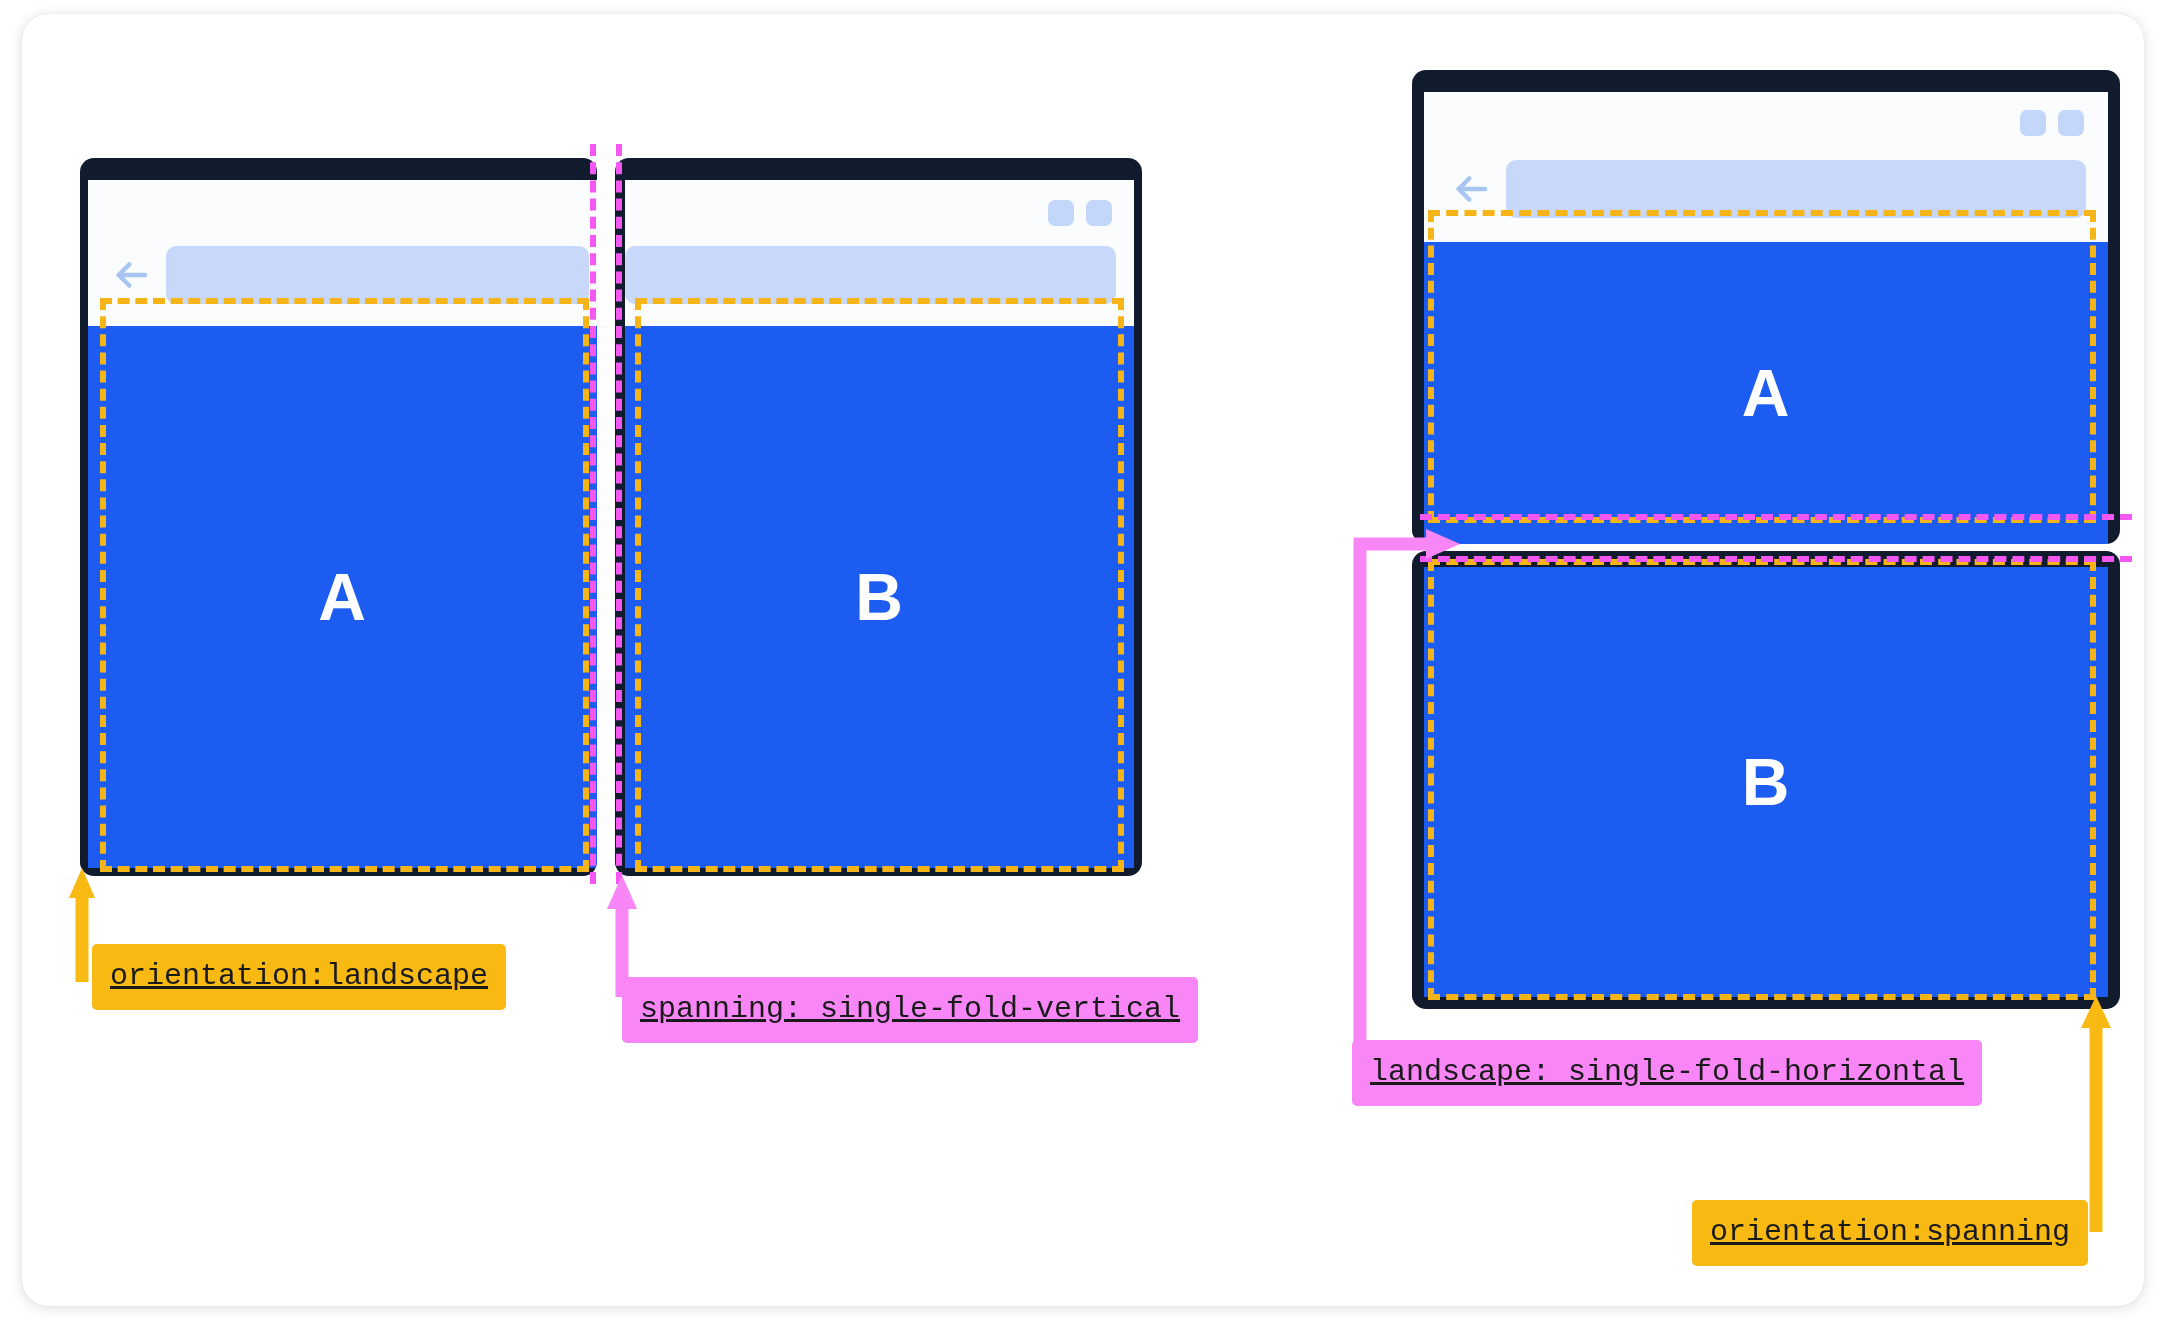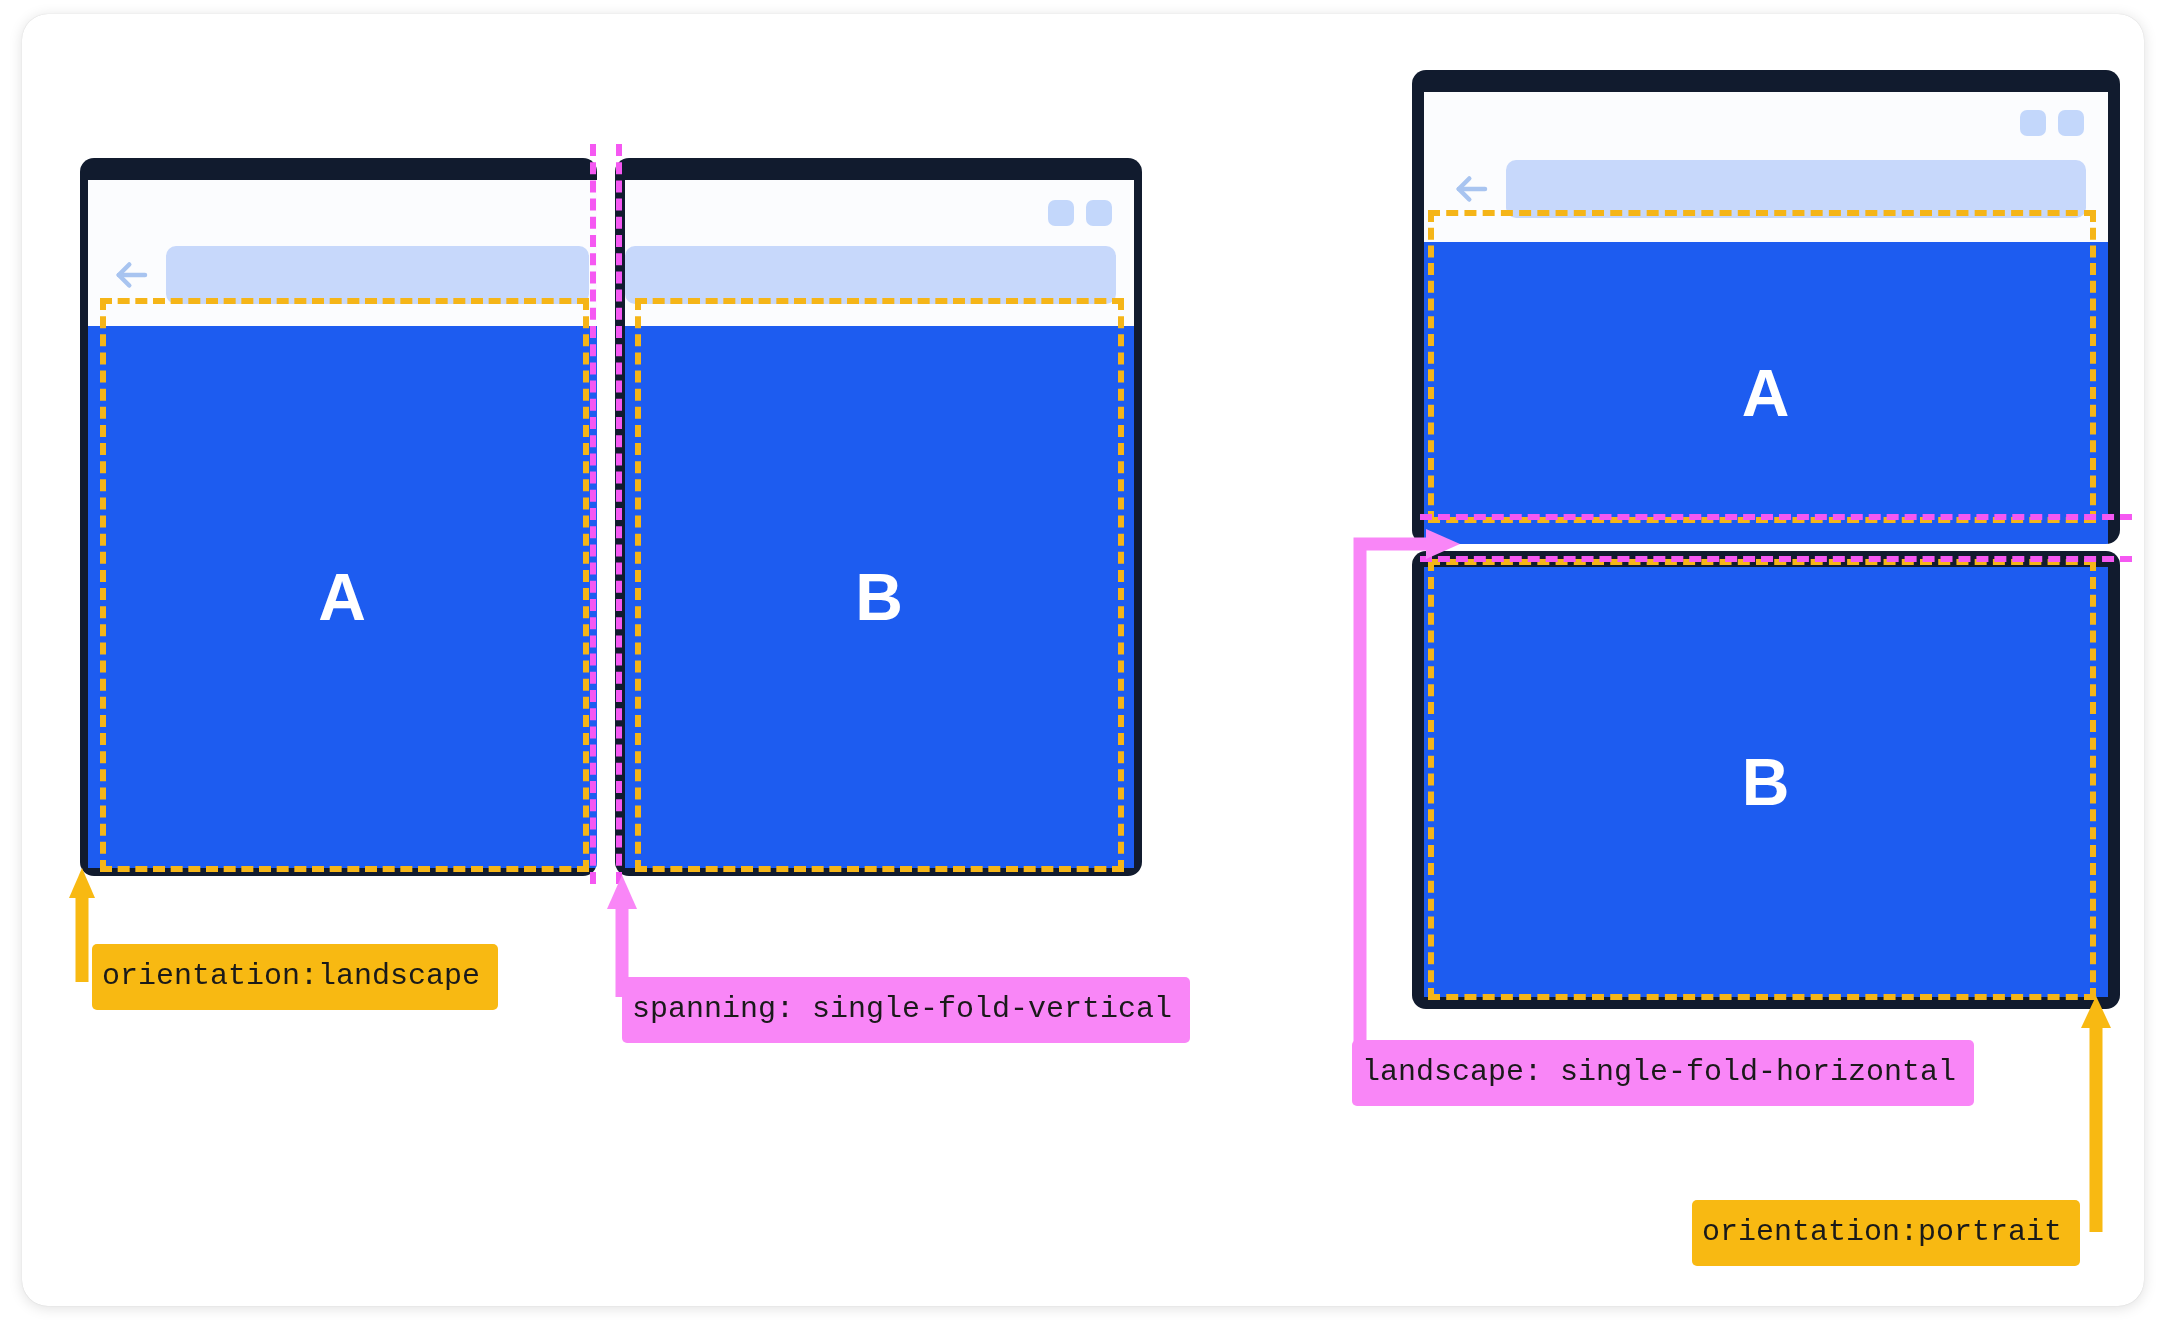--- a/index.html
+++ b/index.html
@@ -95,23 +95,24 @@
     pointer-events: none;
   }
 
   
   .tag {
     position: absolute;
     font-family: "Liberation Mono", "DejaVu Sans Mono", monospace;
     font-size: 30px;
     line-height: 1;
     color: #1a1a1a;
-    padding: 17px 18px 19px 10px;
+    padding: 17px 18px 19px 18px;
     border-radius: 5px;
     white-space: nowrap;
+    text-decoration: underline;
   }
   .tag-amber { background: #f8b912; }
   .tag-pink  { background: #f986f7; text-align: center; }
 
   
   .conn { position: absolute; pointer-events: none; }
 </style>
 </head>
 <body>
 
@@ -207,15 +208,15 @@
     <polygon points="118,25 84,10 84,40" fill="#f986f7"></polygon>
   </svg>
 
   <svg class="conn" style="left:1960px; top:970px; width:140px; height:250px;" viewBox="0 0 140 250">
     <path d="M114 248 L114 40" stroke="#f8b912" stroke-width="13" fill="none"></path>
     <polygon points="114,12 99,44 129,44" fill="#f8b912"></polygon>
   </svg>
 
   <div class="tag tag-pink" style="left:1330px; top:1026px;">landscape: single-fold-horizontal</div>
 
-  <div class="tag tag-amber" style="left:1670px; top:1186px;">orientation:portrait</div>
+  <div class="tag tag-amber" style="left:1670px; top:1186px;">orientation:spanning</div>
 
 </div>
 
 </body></html>

